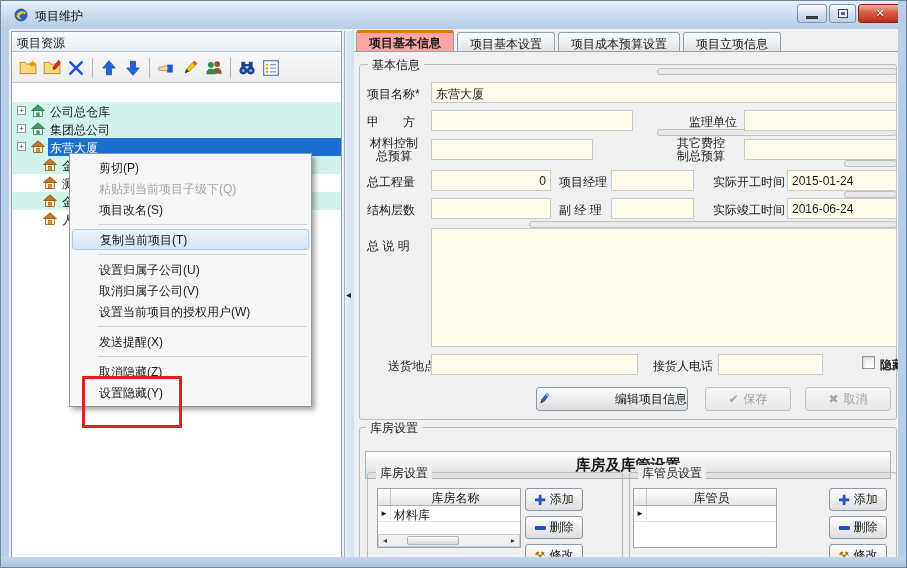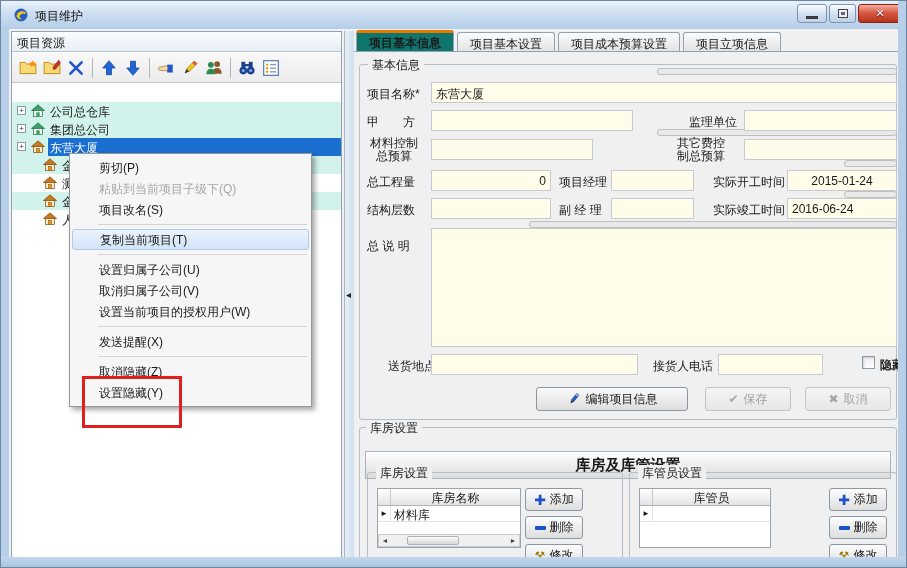--- a/index.html
+++ b/index.html
@@ -41,21 +41,21 @@
   .t-sel { position:absolute; top:0; height:18px; background:#1b6fd0; color:#fff; padding:2px 4px 0 2px; }
 
   
   .splitter { position:absolute; left:335px; top:2px; width:10px; height:526px; background:linear-gradient(90deg,#e7eef6,#cfe0f0); border-left:1px solid #aab6c2; }
   .split-arrow { position:absolute; left:1px; top:258px; font-size:10px; color:#222; }
 
   
   .rightpanel { position:absolute; left:345px; top:0; width:546px; height:530px; background:#f0f0f0; }
   .tabbar { position:absolute; left:2px; top:1px; height:22px; display:flex; }
   .tab { height:20px; margin-top:2px; border:1px solid #93a2b1; border-bottom:none; border-radius:3px 3px 0 0; background:linear-gradient(#fbfbfb,#e2e2e2); padding:3px 12px 0 12px; margin-right:3px; white-space:nowrap; }
-  .tab.active { height:22px; margin-top:0; background:#0f766e; border-top:3px solid #e87800; font-weight:bold; padding-top:2px; }
+  .tab.active { height:22px; margin-top:0; background:#fca5a5; border-top:3px solid #e87800; font-weight:bold; padding-top:2px; }
   .tabcontent { position:absolute; left:0; top:22px; width:546px; height:508px; border-top:1px solid #93a2b1; background:#f0f0f0; }
 
   .groupbox { position:absolute; border:1px solid #b5bdc6; border-radius:3px; }
   .gb-legend { position:absolute; top:-8px; background:#f0f0f0; padding:0 4px; white-space:nowrap; }
 
   .flabel { position:absolute; white-space:nowrap; }
   .flabel2 { position:absolute; text-align:center; line-height:13px; white-space:nowrap; }
   .finput { position:absolute; background:#fffde9; border:1px solid #c3cbd3; padding:3px 4px 0 4px; overflow:hidden; white-space:nowrap; }
   .finput.num { text-align:right; }
   .decobar { position:absolute; height:7px; background:#e9e9e9; border:1px solid #bfbfbf; border-radius:3px; }
@@ -305,40 +305,40 @@
         <div class="flabel2" style="left:308px; top:85px; width:78px;">
           <span>其它费控</span><br><span>制总预算</span>
         </div>
         <div class="finput" style="left:390px; top:87px; width:153px; height:21px;"></div>
 
         <span class="flabel" style="left:13px; top:122px;">总工程量</span>
         <div class="finput num" style="left:77px; top:118px; width:120px; height:21px;">0</div>
         <span class="flabel" style="left:205px; top:122px;">项目经理</span>
         <div class="finput" style="left:257px; top:118px; width:83px; height:21px;"></div>
         <span class="flabel" style="left:359px; top:122px;">实际开工时间</span>
-        <div class="finput" style="left:433px; top:118px; width:110px; height:21px;text-align:center;">2015-01-24</div>
+        <div class="finput" style="left:433px; top:118px; width:110px; height:21px;">2015-01-24</div>
 
         <span class="flabel" style="left:13px; top:150px;">结构层数</span>
         <div class="finput" style="left:77px; top:146px; width:120px; height:21px;"></div>
         <span class="flabel" style="left:205px; top:150px;">副 经 理</span>
         <div class="finput" style="left:257px; top:146px; width:83px; height:21px;"></div>
         <span class="flabel" style="left:359px; top:150px;">实际竣工时间</span>
         <div class="finput" style="left:433px; top:146px; width:110px; height:21px;">2016-06-24</div>
 
         <span class="flabel" style="left:13px; top:186px;">总 说 明</span>
         <div class="finput" style="left:77px; top:176px; width:466px; height:119px;"></div>
 
         <span class="flabel" style="left:19px; top:306px;margin-left:15px;">送货地点</span>
         <div class="finput" style="left:77px; top:302px; width:207px; height:21px;"></div>
         <span class="flabel" style="left:299px; top:306px;">接货人电话</span>
         <div class="finput" style="left:364px; top:302px; width:105px; height:21px;"></div>
         <span class="checkbox" style="left:508px; top:304px;"></span>
         <span class="flabel" style="left:526px; top:305px; font-weight:bold;">隐藏</span>
 
-        <div class="abtn" style="left:182px; top:335px; width:152px;">
+        <div class="abtn" style="left:182px; top:335px; width:152px;justify-content:space-between;">
           <svg viewBox="0 0 16 16">
               <g transform="rotate(40 8 8)">
                 <rect x="6.3" y="1" width="3.4" height="9.5" fill="#2a5fc0" stroke="#17397c" stroke-width=".5"></rect>
                 <rect x="6.3" y="1" width="3.4" height="2.4" fill="#8fb0e8"></rect>
                 <path d="M6.3 10.5 L8 14.6 L9.7 10.5 Z" fill="#333"></path>
               </g>
             </svg>
           <span>编辑项目信息</span>
         </div>
         <div class="abtn disabled" style="left:351px; top:335px; width:86px;">
@@ -382,21 +382,21 @@
             <span>删除</span>
           </div>
         <div class="sbtn" style="left:171px; top:492px;">
             <span class="wrench">⚒</span>
             <span>修改</span>
           </div>
 
         <div class="groupbox" style="left:275px; top:420px; width:268px; height:92px;">
           <span class="gb-legend" style="left:8px;">库管员设置</span>
         </div>
-        <div class="wtable" style="left:285px; top:436px; width:132px; height:60px;" id="wtable-right">
+        <div class="wtable" style="left:279px; top:436px; width:144px; height:60px;" id="wtable-right">
             <div class="wt-head">
               <div class="wt-ind"></div>
               <div class="wt-title">库管员</div>
             </div>
             <div class="wt-row">
               <div class="wt-rowind">►</div>
             </div>
           </div>
         <div class="sbtn" style="left:475px; top:436px;">
             <span class="plus">✚</span>

